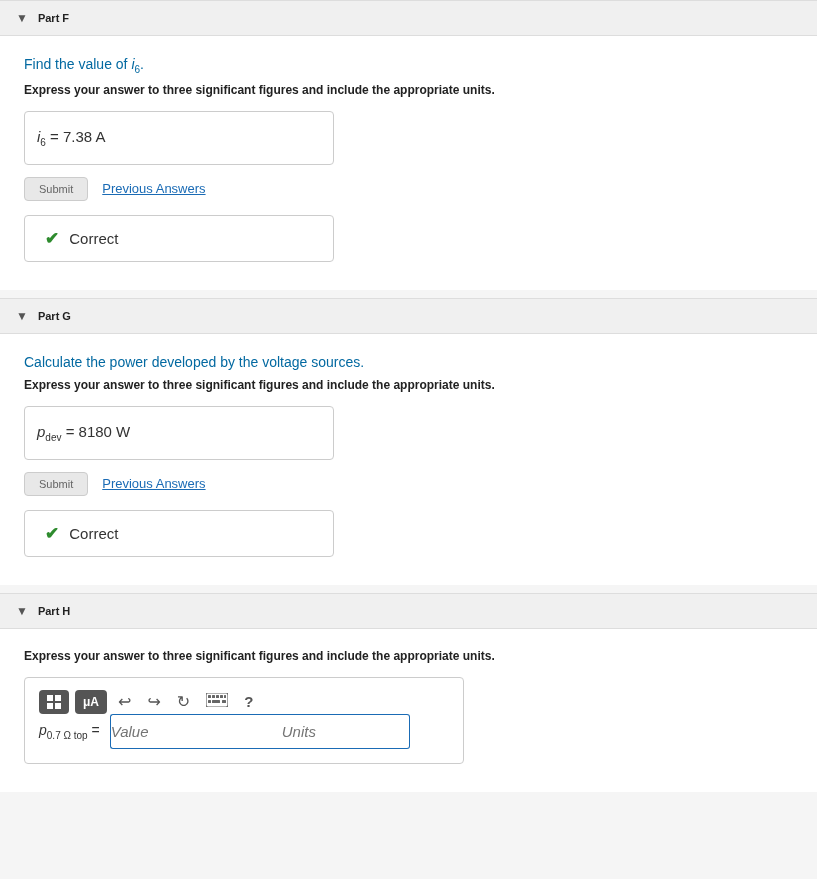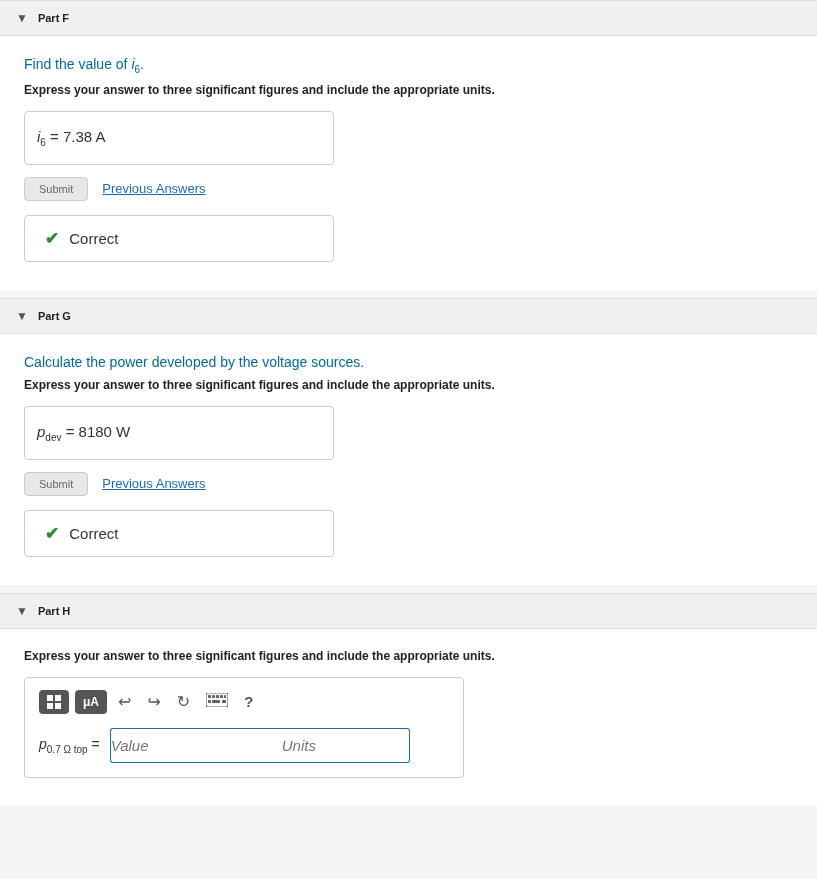--- a/index.html
+++ b/index.html
@@ -114,21 +114,20 @@
       border-radius: 4px;
       width: 440px;
       background: #fff;
       padding: 12px 14px 14px 14px;
     }
 
     .toolbar {
       display: flex;
       align-items: center;
       gap: 6px;
-      margin-bottom: 14px;
     }
 
     .toolbar-btn {
       background: #555;
       color: #fff;
       border: none;
       border-radius: 4px;
       padding: 5px 8px;
       font-size: 12px;
       cursor: pointer;

